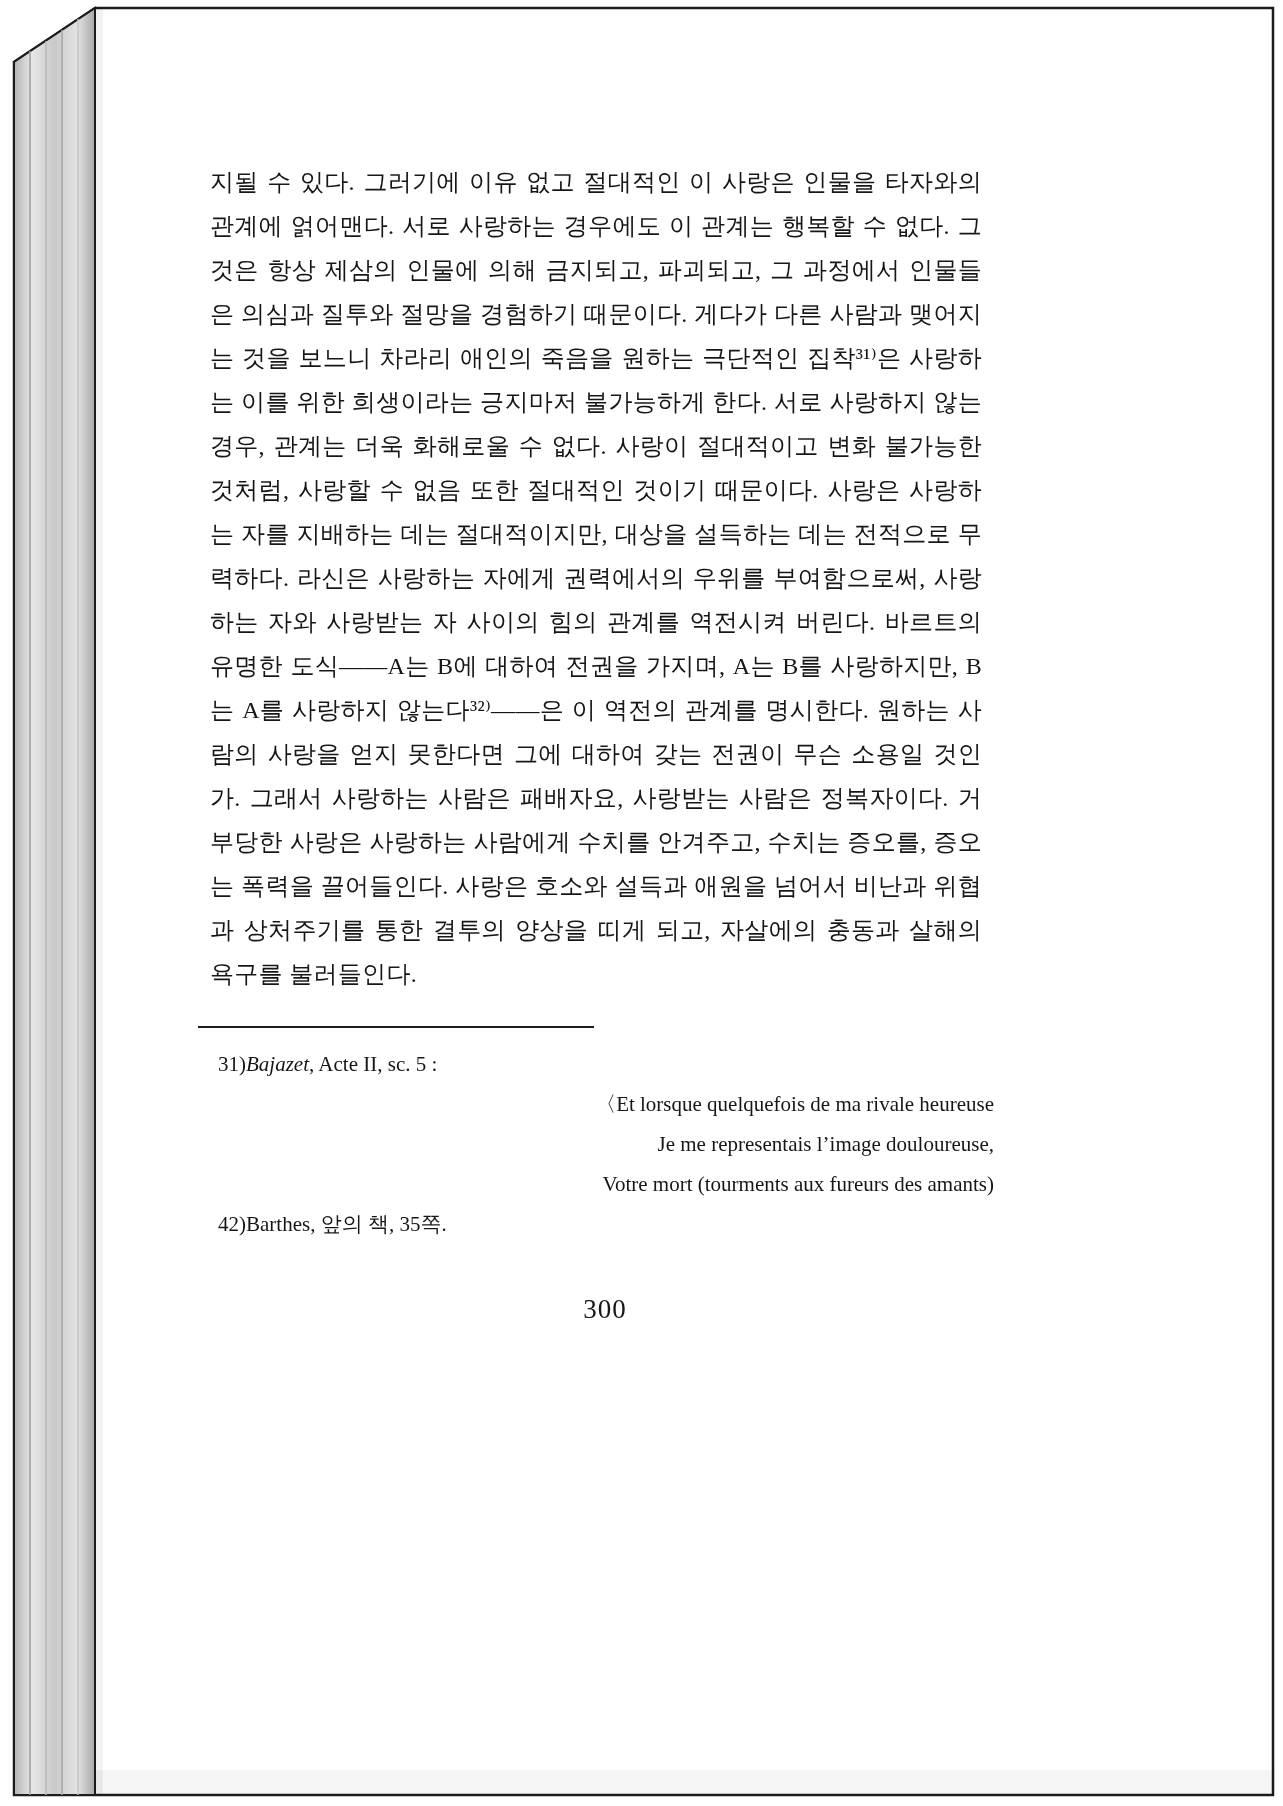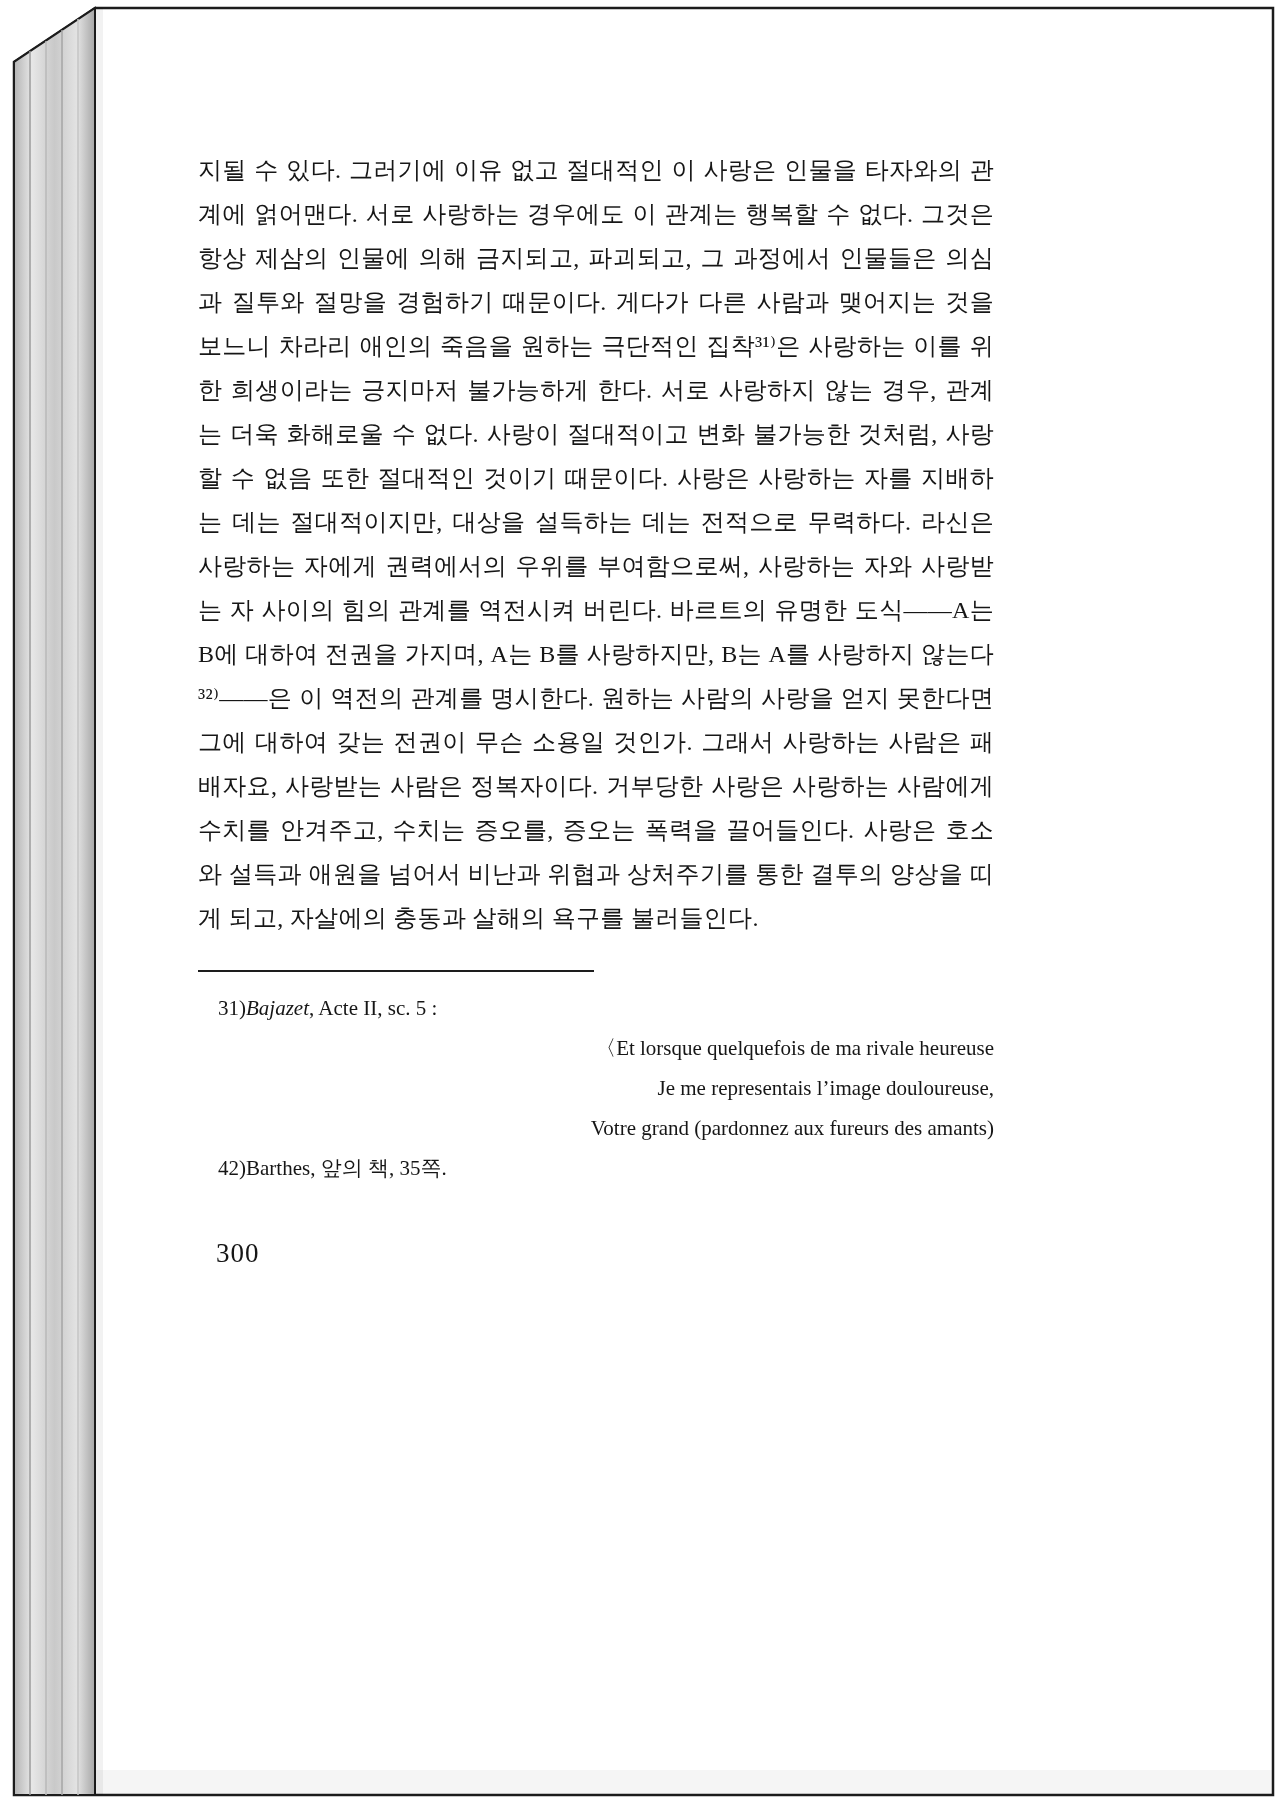--- a/index.html
+++ b/index.html
@@ -30,21 +30,21 @@
     height: 1787px;
     z-index: 1;
   }
   .content {
     position: absolute;
     left: 103px;
     top: 140px;
     width: 796px;
   }
   .body-par {
-    margin: 0;
+    margin: 12px;
     font-size: 24px;
     line-height: 44px;
     text-align: justify;
     letter-spacing: 0.3px;
   }
   .quote-block {
     margin-top: 26px;
     margin-left: 32px;
     font-size: 23px;
     line-height: 44px;
@@ -69,20 +69,21 @@
   }
   .italic { font-style: italic; }
   .verse {
     margin-left: 52px;
   }
   .page-number {
     margin-top: 50px;
     margin-left: 18px;
     font-size: 27px;
     letter-spacing: 1px;
+    text-align: center;
   }
 </style>
 </head>
 <body>
 
 <div class="canvas">
 
   <svg class="book-svg" width="1283" height="1806" viewBox="0 0 1283 1806" aria-hidden="true">
     <defs>
       <linearGradient id="stackGrad" x1="0" y1="0" x2="1" y2="0">
@@ -121,21 +122,21 @@
         <div>
           <div class="fn-head">
             <span class="fn-label">31)</span>
             <span>
               <span class="italic">Bajazet</span><span>, Acte II, sc. 5 :</span>
             </span>
           </div>
           <div class="verse">
             <div>〈Et lorsque quelquefois de ma rivale heureuse</div>
             <div>Je me representais l’image douloureuse,</div>
-            <div>Votre grand (pardonnez aux fureurs des amants)</div>
+            <div>Votre mort (tourments aux fureurs des amants)</div>
           </div>
         </div>
 
         <div class="fn-head">
           <span class="fn-label">42)</span>
           <span>Barthes, 앞의 책,  35쪽.</span>
         </div>
 
       </div>
 

